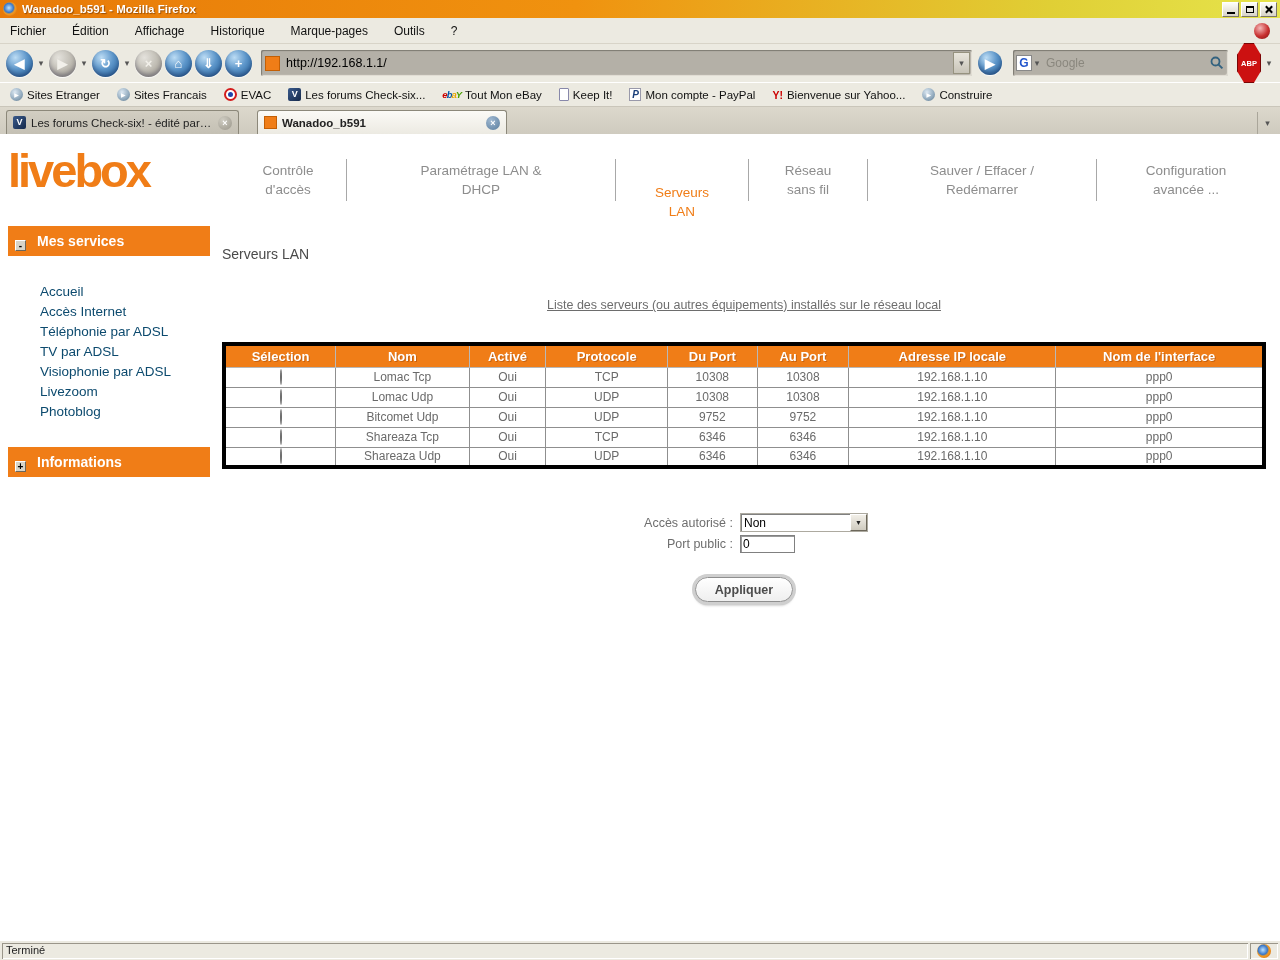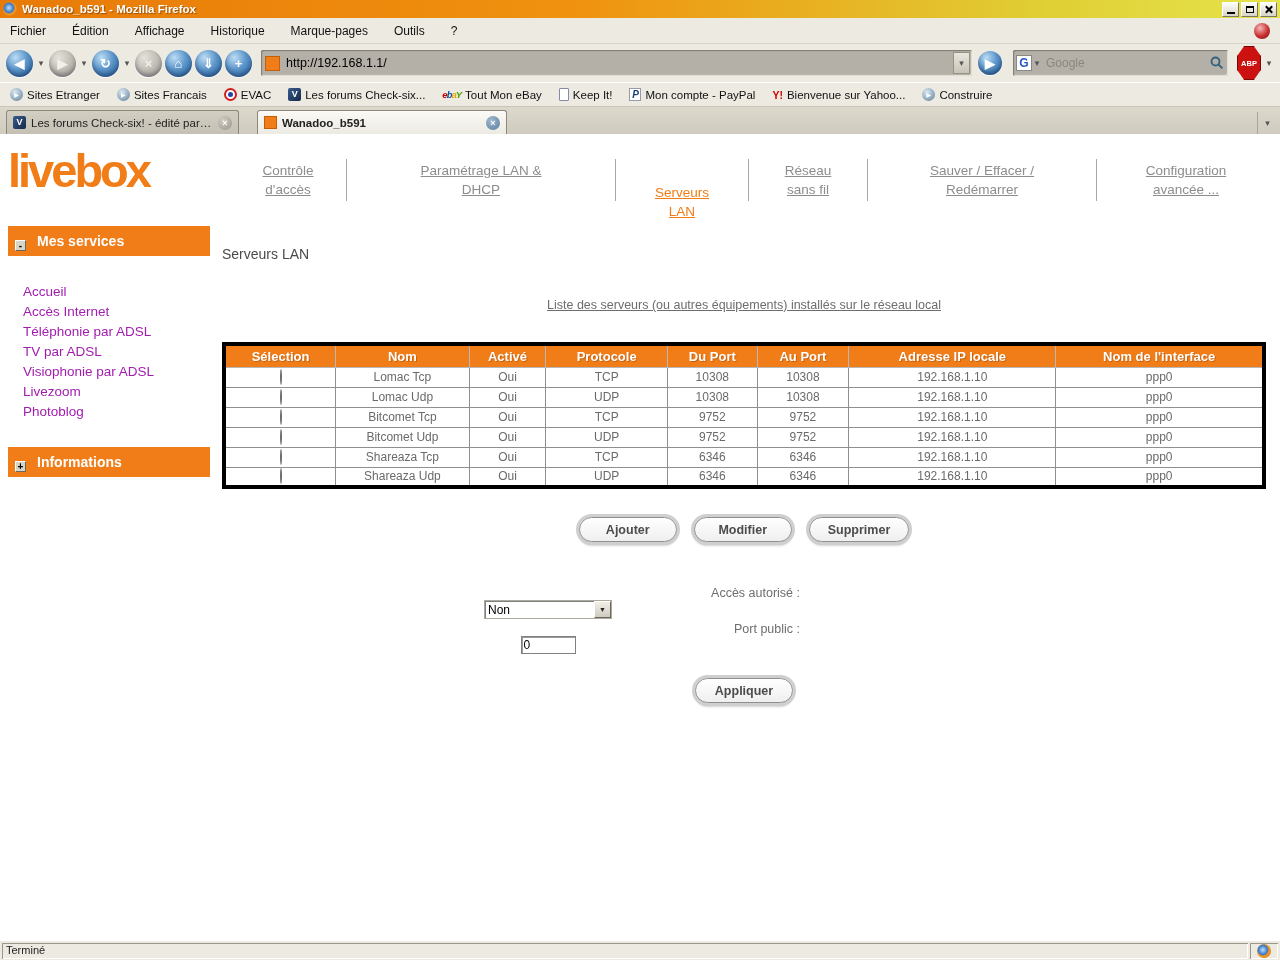--- a/index.html
+++ b/index.html
@@ -47,21 +47,21 @@
   .go-ball { width:24px; height:24px; margin-left:3px; }
   .searchbox { width:215px; height:26px; margin-left:8px; background:#b4b0a7;
     box-shadow:inset 1px 1px 1px #7d7a72, inset -1px -1px 1px #e6e3da;
     display:flex; align-items:center; padding:0 3px; border-radius:2px; }
   .g-icon { width:16px; height:16px; background:#fff; border:1px solid #888; color:#2255cc;
     font-weight:bold; font-size:12px; line-height:14px; text-align:center; flex:0 0 auto; }
   .searchbox input { flex:1; min-width:0; background:transparent; border:none; outline:none;
     font-size:12px; color:#000000; margin-left:4px; font-family:"Liberation Sans",sans-serif; }
   .searchbox input::placeholder { color:#8a877e; }
   .mag { flex:0 0 auto; }
-  .abp { width:24px; height:34px; margin-left:6px; background:#cc1111; color:#fff; font-weight:bold;
+  .abp { width:24px; height:40px; margin-left:6px; background:#cc1111; color:#fff; font-weight:bold;
     font-size:7.5px; display:flex; align-items:center; justify-content:center;
     clip-path:polygon(30% 0,70% 0,100% 30%,100% 70%,70% 100%,30% 100%,0 70%,0 30%);
     border:1px solid #7a0505; }
 
   .bookmarksbar { height:25px; background:#eceae1; border-top:1px solid #fff; border-bottom:1px solid #cac6ba;
     display:flex; align-items:center; padding:0 10px; gap:17px; font-size:11.5px; color:#111; white-space:nowrap; }
   .bm { display:flex; align-items:center; gap:4px; }
   .live-ball { width:13px; height:13px; border-radius:50%;
     background:radial-gradient(circle at 38% 32%, #dce8f2 0%, #8fa8bc 60%, #5a7588 100%);
     color:#fff; font-size:6px; display:flex; align-items:center; justify-content:center; }
@@ -91,33 +91,33 @@
   .tab-fav { width:13px; height:13px; flex:0 0 auto; }
   .tab-fav.orange { background:#f07d17; border:1px solid #c35f05; }
   .tablist-btn { margin-left:auto; width:20px; height:22px; display:flex; align-items:center;
     justify-content:center; border-left:1px solid #aaa69a; color:#444; }
 
   
   .content { height:806px; background:#fff; overflow:hidden; }
   .site-header { display:flex; padding:8px 0 0 8px; height:80px; }
   .logo { width:222px; font-size:47px; font-weight:bold; color:#f07d17; letter-spacing:-3px; line-height:58px; }
   .site-nav { flex:1; display:flex; align-items:center; margin-top:4px; }
-  .site-nav-item { text-align:center; font-size:13.5px; line-height:19px; color:#8d8d8d; cursor:pointer;text-decoration:underline; }
+  .site-nav-item { text-align:center; font-size:13.5px; line-height:19px; color:#8d8d8d; cursor:pointer; }
   .site-nav-item.active { color:#f07d17;margin-top:44px; }
   .nav-sep { width:1px; height:42px; background:#a8a8a8; }
   .w1{width:116px}.w2{width:268px}.w3{width:132px}.w4{width:118px}.w5{width:228px}.w6{width:178px}
 
   .site-body { display:flex; }
   .sidebar { width:212px; padding:12px 0 0 8px; flex:0 0 auto; }
   .side-header { width:202px; height:30px; background:#f07d17; color:#fff; font-weight:bold; font-size:14px;
     display:flex; align-items:center; padding-left:7px; gap:11px; }
   .collapse-box { width:11px; height:11px; background:#d8d4c8; border:1px solid;
     border-color:#fff #6c675a #6c675a #fff; font-size:10px; line-height:9px; text-align:center; color:#000;
     margin-top:8px; flex:0 0 auto; }
-  .side-links { margin:26px 0 25px 15px; font-size:13.5px; line-height:20px; color:#a21caf; }
+  .side-links { margin:26px 0 25px 32px; font-size:13.5px; line-height:20px; color:#0c4a6e; }
   .side-links div { cursor:pointer; }
 
   .main { flex:1; padding:0 14px 0 10px; }
   .main-title { margin-top:32px; font-size:14px; font-weight:normal; color:#4a4a4a; }
   .list-link { margin-top:36px; text-align:center; font-size:12.5px; color:#6d6d6d;
     text-decoration:underline; cursor:pointer; }
 
   table.srv { margin-top:30px; width:100%; border-collapse:collapse; border:4px solid #000000; }
   table.srv th { background:#f07d17; color:#fff; font-weight:bold; font-size:13px; height:23px;
     border:1px solid #b8b8b8; text-shadow:1px 1px 0 rgba(120,50,0,.35); }
@@ -128,21 +128,21 @@
 
   .btn-row { margin-top:28px; display:flex; justify-content:center; gap:17px; }
   .pill { height:25px; min-width:98px; padding:0 18px; border-radius:13px;
     background:linear-gradient(#ffffff,#efefef); border:1px solid #8f8f8f;
     box-shadow:0 0 0 3px #cfcfcf, 0 3px 3px rgba(0,0,0,.35);
     font-weight:bold; font-size:12.5px; color:#4c4c4c; display:flex; align-items:center;
     justify-content:center; cursor:pointer; font-family:"Liberation Sans",sans-serif; }
 
   .remote-title { margin-top:36px; font-size:14px; font-weight:bold; color:#4a4a4a; }
   .form-block { margin-top:44px; width:652px; }
-  .form-row { display:flex; align-items:center; margin-bottom:3px;flex-direction:column; }
+  .form-row { display:flex; align-items:center; margin-bottom:3px; }
   .form-label { width:518px; text-align:right; padding-right:7px; font-size:12.5px; color:#6e6e6e; }
   .fake-select { width:128px; height:19px; background:#fff; display:flex;
     box-shadow:inset 1px 1px 0 #808080, inset -1px -1px 0 #fff; border:1px solid #adaaa0; cursor:pointer; }
   .fake-select .txt { flex:1; font-size:12px; color:#000; padding:2px 12px 0 3px; }
   .fake-select .btn { width:17px; background:linear-gradient(#f2efe8,#cfcbbf); border:1px solid;
     border-color:#fff #6c675a #6c675a #fff; font-size:7px; color:#222; display:flex;
     align-items:center; justify-content:center; }
   .port-input { width:55px; height:18px; border:1px solid #808080;
     box-shadow:inset 1px 1px 0 #9a9a9a; font-size:12px; padding:0 2px;
     font-family:"Liberation Sans",sans-serif; outline:none; }
@@ -397,30 +397,20 @@
             <td>Lomac Udp</td>
             <td>Oui</td>
             <td>UDP</td>
             <td>10308</td>
             <td>10308</td>
             <td>192.168.1.10</td>
             <td>ppp0</td>
           </tr>
           <tr>
             <td><span class="radio"></span></td>
-            <td>Bitcomet Tcp</td>
-            <td>Oui</td>
-            <td>TCP</td>
-            <td>9752</td>
-            <td>9752</td>
-            <td>192.168.1.10</td>
-            <td>ppp0</td>
-          </tr>
-          <tr>
-            <td><span class="radio"></span></td>
             <td>Bitcomet Udp</td>
             <td>Oui</td>
             <td>UDP</td>
             <td>9752</td>
             <td>9752</td>
             <td>192.168.1.10</td>
             <td>ppp0</td>
           </tr>
           <tr>
             <td><span class="radio"></span></td>
@@ -438,25 +428,20 @@
             <td>Oui</td>
             <td>UDP</td>
             <td>6346</td>
             <td>6346</td>
             <td>192.168.1.10</td>
             <td>ppp0</td>
           </tr>
         </tbody>
       </table>
 
-      <div class="btn-row">
-        <button class="pill">Ajouter</button>
-        <button class="pill">Modifier</button>
-        <button class="pill">Supprimer</button>
-      </div>
 
 
       <div class="form-block">
         <div class="form-row">
           <span class="form-label">Accès autorisé :</span>
           <span class="fake-select">
             <span class="txt">Non</span>
             <span class="btn">▼</span>
           </span>
         </div>

